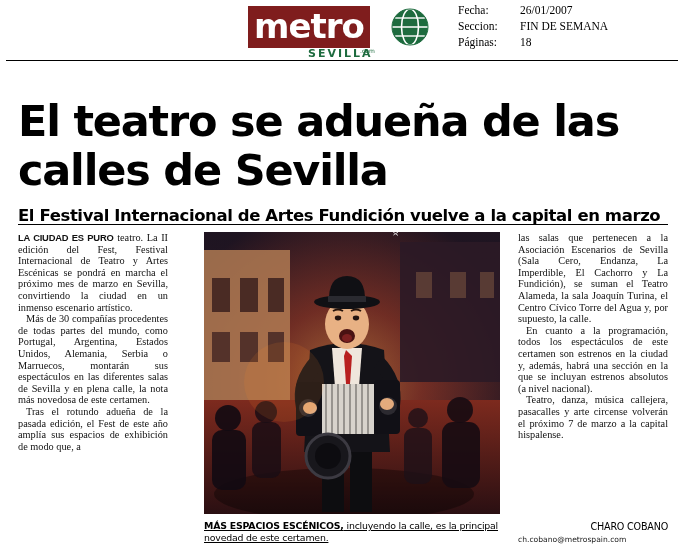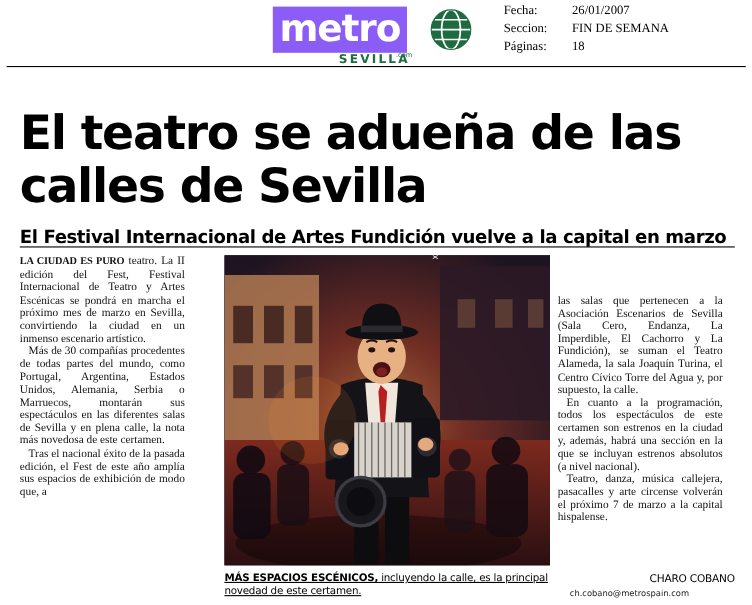--- a/index.html
+++ b/index.html
@@ -29,21 +29,21 @@
     position: absolute;
     left: 248px;
     top: 4px;
     width: 192px;
     height: 52px;
   }
   .logo-box {
     position: absolute;
     left: 0;
     top: 2px;
-    background: #8b5cf6;
+    background: #7f1d1d;
     color: #ffffff;
     font-family: "DejaVu Sans", sans-serif;
     font-weight: bold;
     font-size: 34px;
     line-height: 38px;
     letter-spacing: -1px;
     padding: 1px 6px 3px 6px;
   }
   .logo-globe {
     position: absolute;
@@ -145,24 +145,24 @@
     width: 150px;
     font-family: "Liberation Serif", serif;
     font-size: 10.3px;
     line-height: 11.6px;
     text-align: justify;
     color: #111;
   }
   .col p { margin: 0; text-indent: 8px; }
   .col p.first { text-indent: 0; }
   .col1 { left: 0; }
-  .col4 { left: 489px; width: 150px; margin-top: 36px; }
+  .col4 { left: 500px; width: 150px; }
 
   .lede-lead {
-    font-family: Liberation Serif, serif;
+    font-family: Liberation Sans, sans-serif;
     font-weight: bold;
     font-size: 9.4px;
     letter-spacing: -0.2px;
   }
 
   
   .photo {
     position: absolute;
     left: 186px;
     top: 0;
@@ -259,21 +259,21 @@
 
   <h1 class="headline">El teatro se adueña de las calles de Sevilla</h1>
   <h2 class="subhead">El Festival Internacional de Artes Fundición vuelve a la capital en marzo</h2>
   <div class="rule-sub"></div>
 
   <div class="cols">
 
     <div class="col col1">
       <p class="first"><span class="lede-lead">LA CIUDAD ES PURO</span><span> teatro. La II edición del Fest, Festival Internacional de Teatro y Artes Escénicas se pondrá en marcha el próximo mes de marzo en Sevilla, convirtiendo la ciudad en un inmenso escenario artístico.</span></p>
       <p>Más de 30 compañías procedentes de todas partes del mundo, como Portugal, Argentina, Estados Unidos, Alemania, Serbia o Marruecos, montarán sus espectáculos en las diferentes salas de Sevilla y en plena calle, la nota más novedosa de este certamen.</p>
-      <p>Tras el nacional éxito de la pasada edición, el Fest de este año amplía sus espacios de exhibición de modo que, a</p>
+      <p>Tras el rotundo adueña de la pasada edición, el Fest de este año amplía sus espacios de exhibición de modo que, a</p>
     </div>
 
     <div class="photo">
       <svg width="296" height="282" viewBox="0 0 296 282">
         <defs>
           <radialGradient id="glow" cx="48%" cy="52%" r="62%">
             <stop offset="0%" stop-color="#ff9a3c"></stop>
             <stop offset="42%" stop-color="#a83a1c"></stop>
             <stop offset="100%" stop-color="#1a0f18"></stop>
           </radialGradient>

